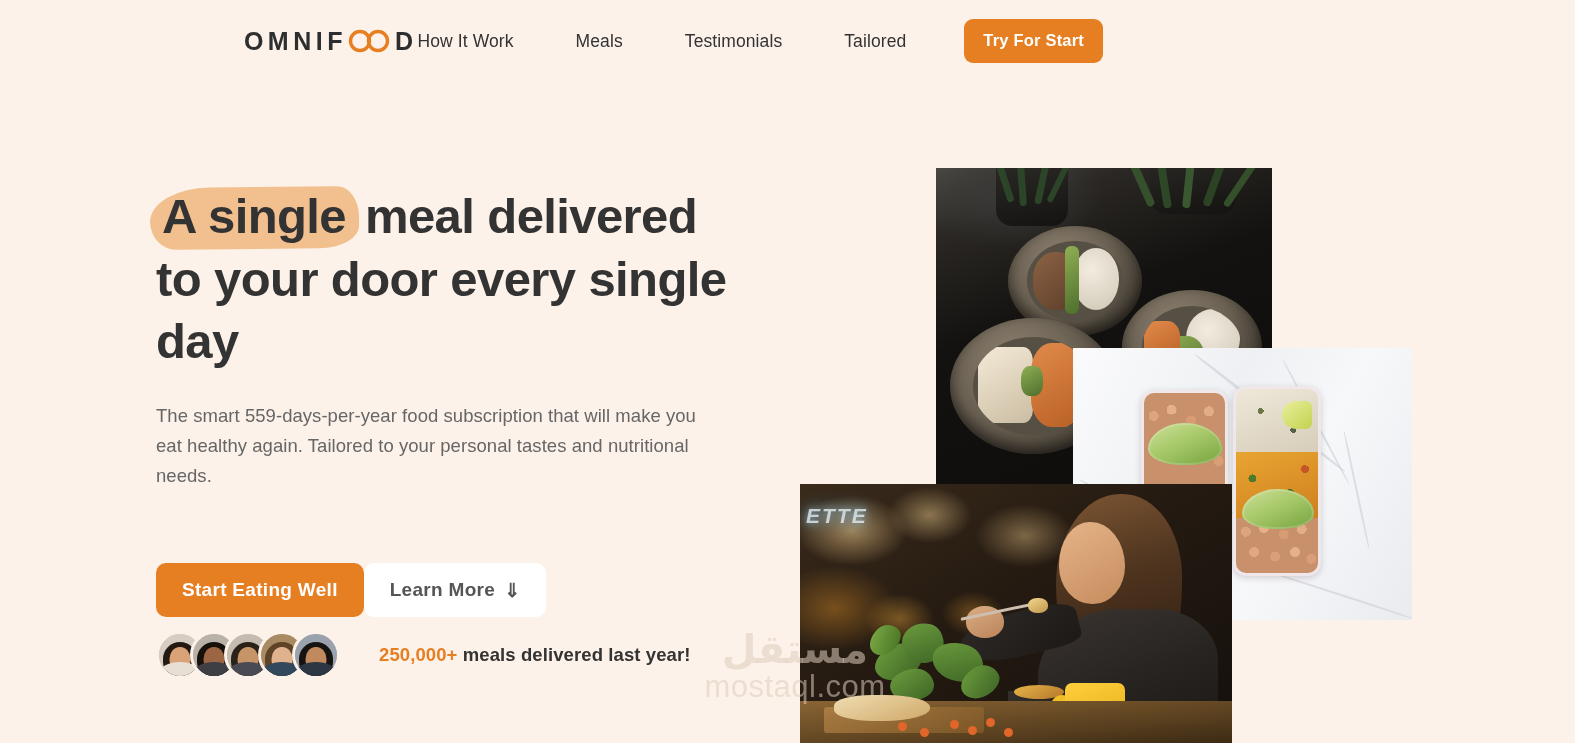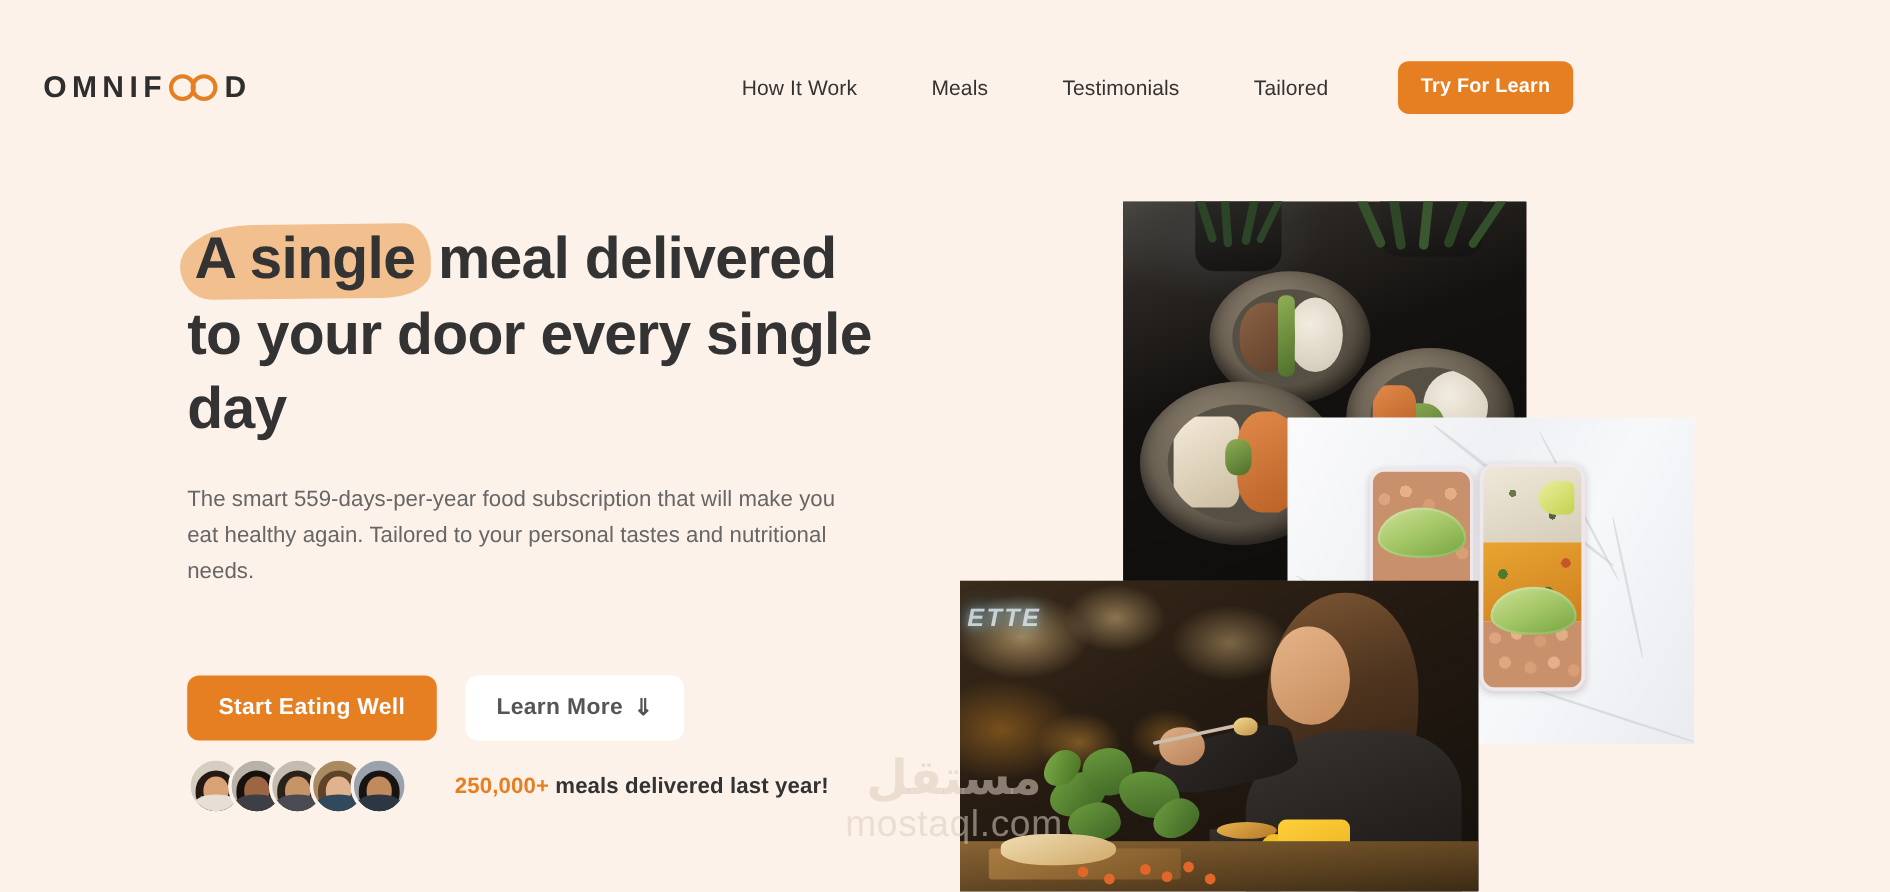--- a/index.html
+++ b/index.html
@@ -15,24 +15,23 @@
   }
 
   
   .header {
     position: absolute;
     top: 0; left: 0;
     width: 1357px;
     height: 82px;
     display: flex;
     align-items: center;
-    justify-content: space-between;
+    justify-content: center;
     padding: 0 46px 0 36px;
     z-index: 40;
-    margin-top: 32px;
   }
   .logo {
     display: flex;
     align-items: center;
     font-size: 25px;
     font-weight: 700;
     letter-spacing: 4.5px;
     color: #2e2e2e;
     user-select: none;
   }
@@ -118,21 +117,20 @@
     letter-spacing: 0.05px;
   }
 
   
   .cta-row {
     position: absolute;
     left: 156px;
     top: 563px;
     display: flex;
     align-items: center;
-    gap: 24px;
     z-index: 20;
   }
   .btn-primary {
     background: #e67e22;
     color: #ffffff;
     border: none;
     border-radius: 10px;
     font-size: 19px;
     font-weight: 700;
     padding: 16px 26px;
@@ -513,21 +511,21 @@
       </svg>
     </span>
     <span class="logo-d">D</span>
   </div>
 
   <nav class="nav">
     <a class="nav-link" href="#">How It Work</a>
     <a class="nav-link" href="#">Meals</a>
     <a class="nav-link" href="#">Testimonials</a>
     <a class="nav-link" href="#">Tailored</a>
-    <button class="btn-nav">Try For Learn</button>
+    <button class="btn-nav">Try For Start</button>
   </nav>
 
 </header>
 
 <div class="hero-text">
   <h1 class="headline">
     <span class="hl-mark">A single</span><span> meal delivered to your door every single day</span>
   </h1>
   <p class="hero-desc">The smart 559-days-per-year food subscription that will make you eat healthy again. Tailored to your personal tastes and nutritional needs.</p>
 </div>

